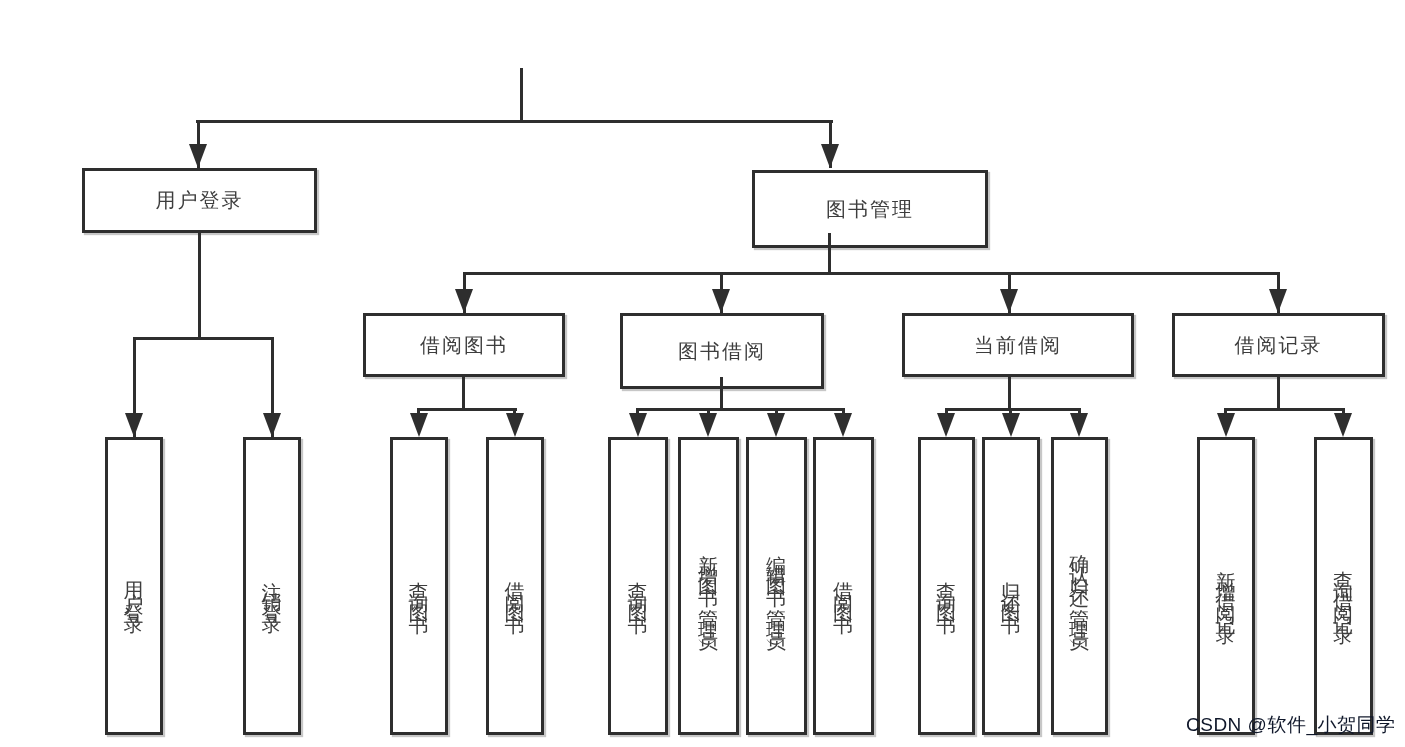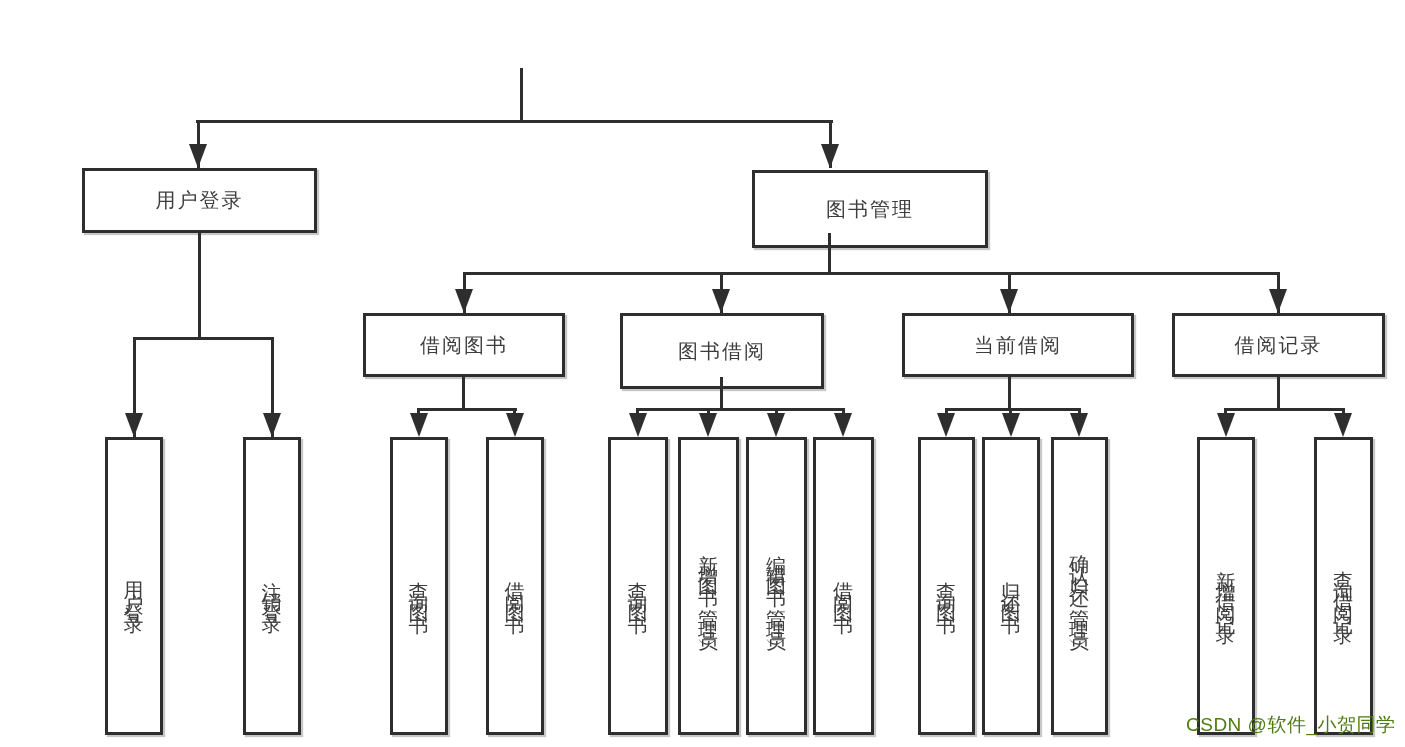--- a/index.html
+++ b/index.html
@@ -19,21 +19,21 @@
     letter-spacing:11px; line-height:1.0; padding-top:4px;
   }
   .ln { position:absolute; background:#2e2e2e; }
   .arr {
     position:absolute; width:0; height:0;
     border-left:9px solid transparent; border-right:9px solid transparent;
     border-top:24px solid #2e2e2e;
   }
   .wm {
     position:absolute; left:1186px; top:712px; z-index:6;
-    color:#4d7c0f; font-size:19px; letter-spacing:0.5px; white-space:nowrap;
+    color:#0f172a; font-size:19px; letter-spacing:0.5px; white-space:nowrap;
   }
 </style>
 </head>
 <body>
 
 <div class="canvas">
 
 
   <div class="ln" style="left:520px;top:68px;width:3px;height:52px"></div>
   <div class="ln" style="left:196px;top:120px;width:637px;height:3px"></div>

